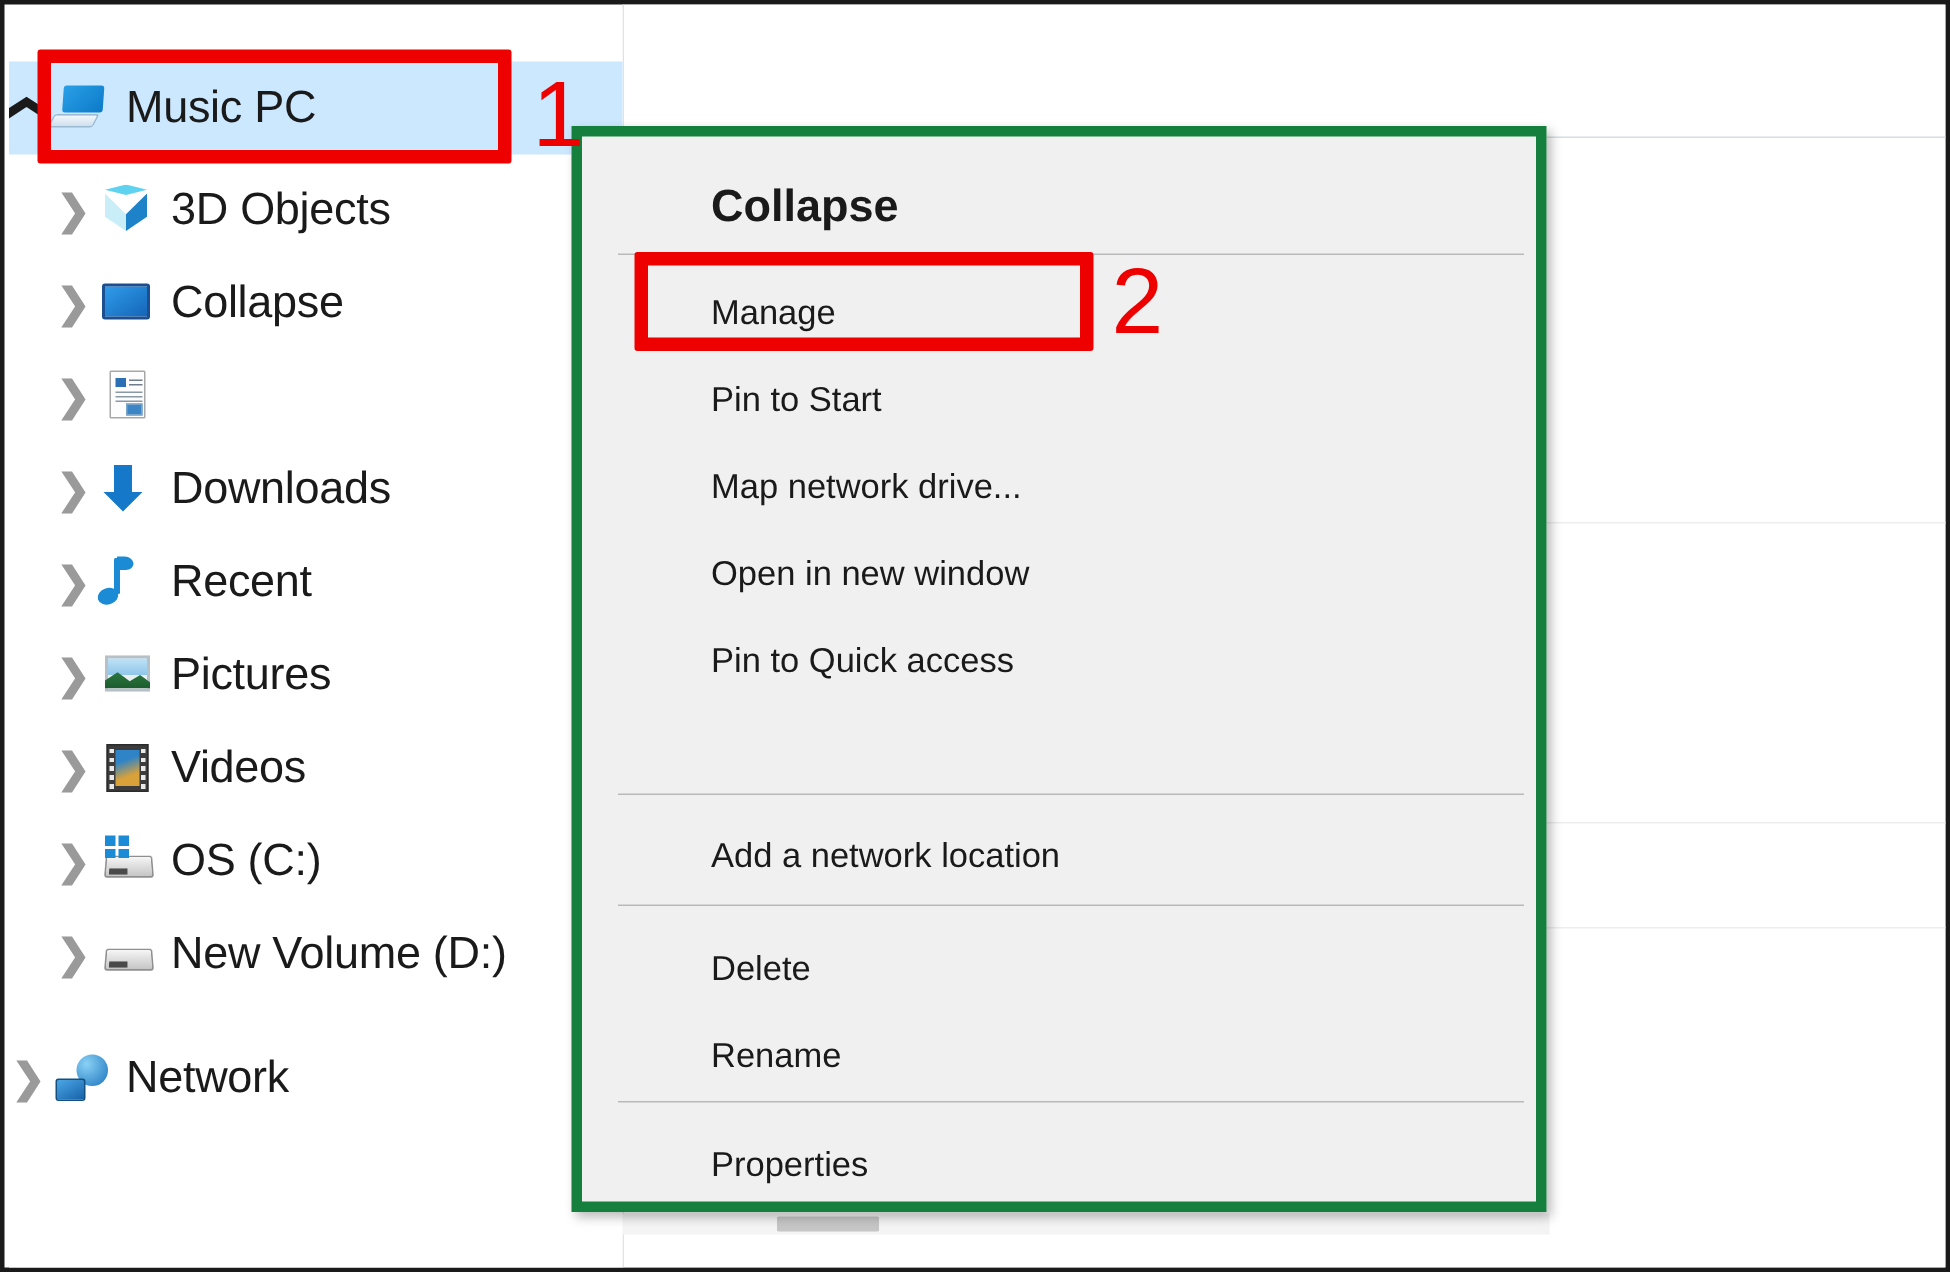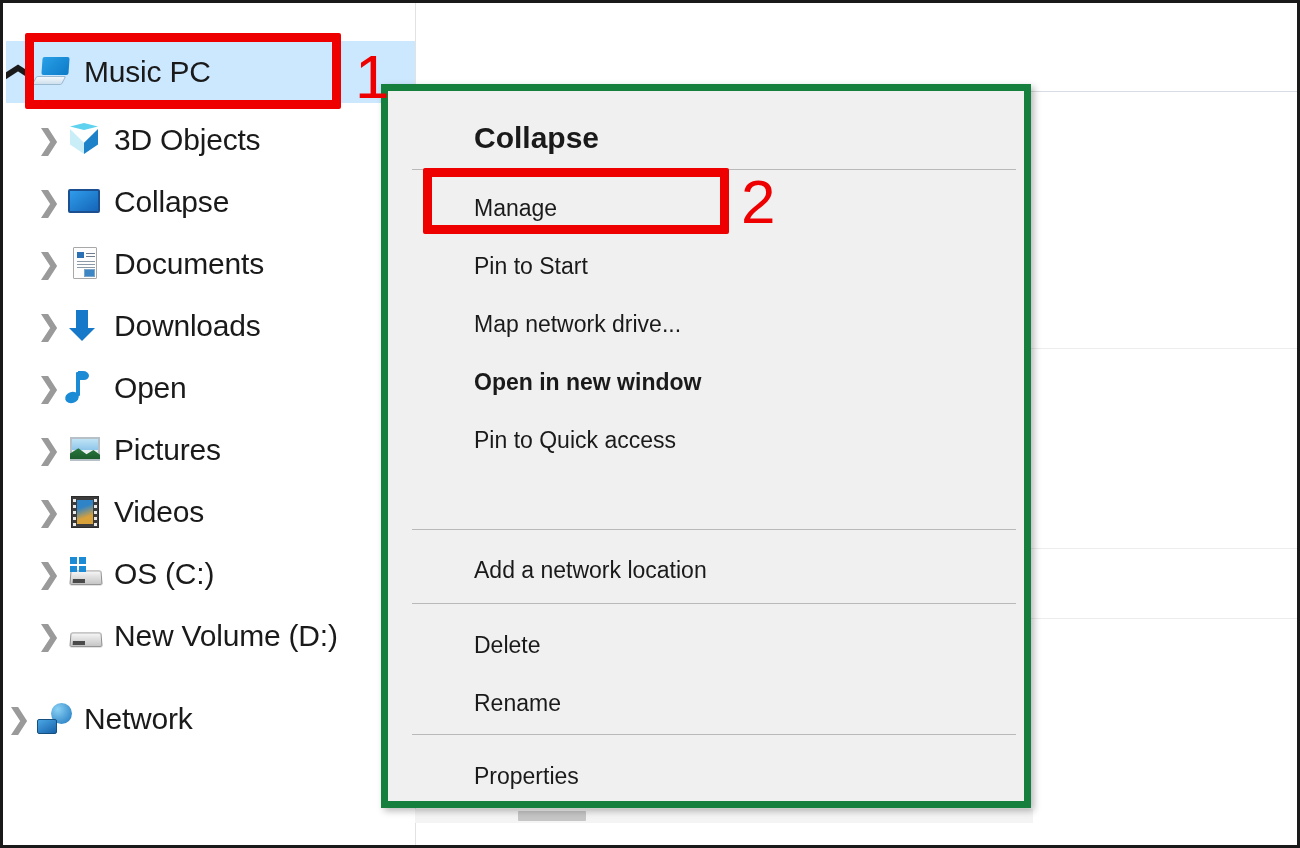--- a/index.html
+++ b/index.html
@@ -312,40 +312,39 @@
     <div class="tree-item" style="top:227px; padding-left:30px;">
       <span class="chev">❯</span>
       <span class="ico">
         <span class="ic-doc">
             <i class="l1"></i>
             <i class="l2"></i>
             <i class="l3"></i>
             <i class="img"></i>
           </span>
       </span>
-      <span class="lbl">Documents</span>
     </div>
 
     <div class="tree-item" style="top:289px; padding-left:30px;">
       <span class="chev">❯</span>
       <span class="ico">
           <i class="ic-dl"></i>
         </span>
       <span class="lbl">Downloads</span>
     </div>
 
     <div class="tree-item" style="top:351px; padding-left:30px;">
       <span class="chev">❯</span>
       <span class="ico">
         <span class="ic-music">
             <i class="head"></i>
             <i class="flag"></i>
           </span>
       </span>
-      <span class="lbl">Open</span>
+      <span class="lbl">Recent</span>
     </div>
 
     <div class="tree-item" style="top:413px; padding-left:30px;">
       <span class="chev">❯</span>
       <span class="ico">
         <span class="ic-pic">
             <i class="sky"></i>
             <i class="hill"></i>
           </span>
       </span>
@@ -399,21 +398,21 @@
   </div>
 
   <div class="ctx-menu">
 
     <div class="mi bold" style="top:18px;">Collapse</div>
     <div class="sep" style="top:78px;"></div>
 
     <div class="mi" style="top:88px;">Manage</div>
     <div class="mi" style="top:146px;">Pin to Start</div>
     <div class="mi" style="top:204px;">Map network drive...</div>
-    <div class="mi" style="top:262px;font-weight:bold;">Open in new window</div>
+    <div class="mi" style="top:262px;">Open in new window</div>
     <div class="mi" style="top:320px;">Pin to Quick access</div>
     <div class="sep" style="top:438px;"></div>
 
     <div class="mi" style="top:450px;">Add a network location</div>
     <div class="sep" style="top:512px;"></div>
 
     <div class="mi" style="top:525px;">Delete</div>
     <div class="mi" style="top:583px;">Rename</div>
     <div class="sep" style="top:643px;"></div>
 

